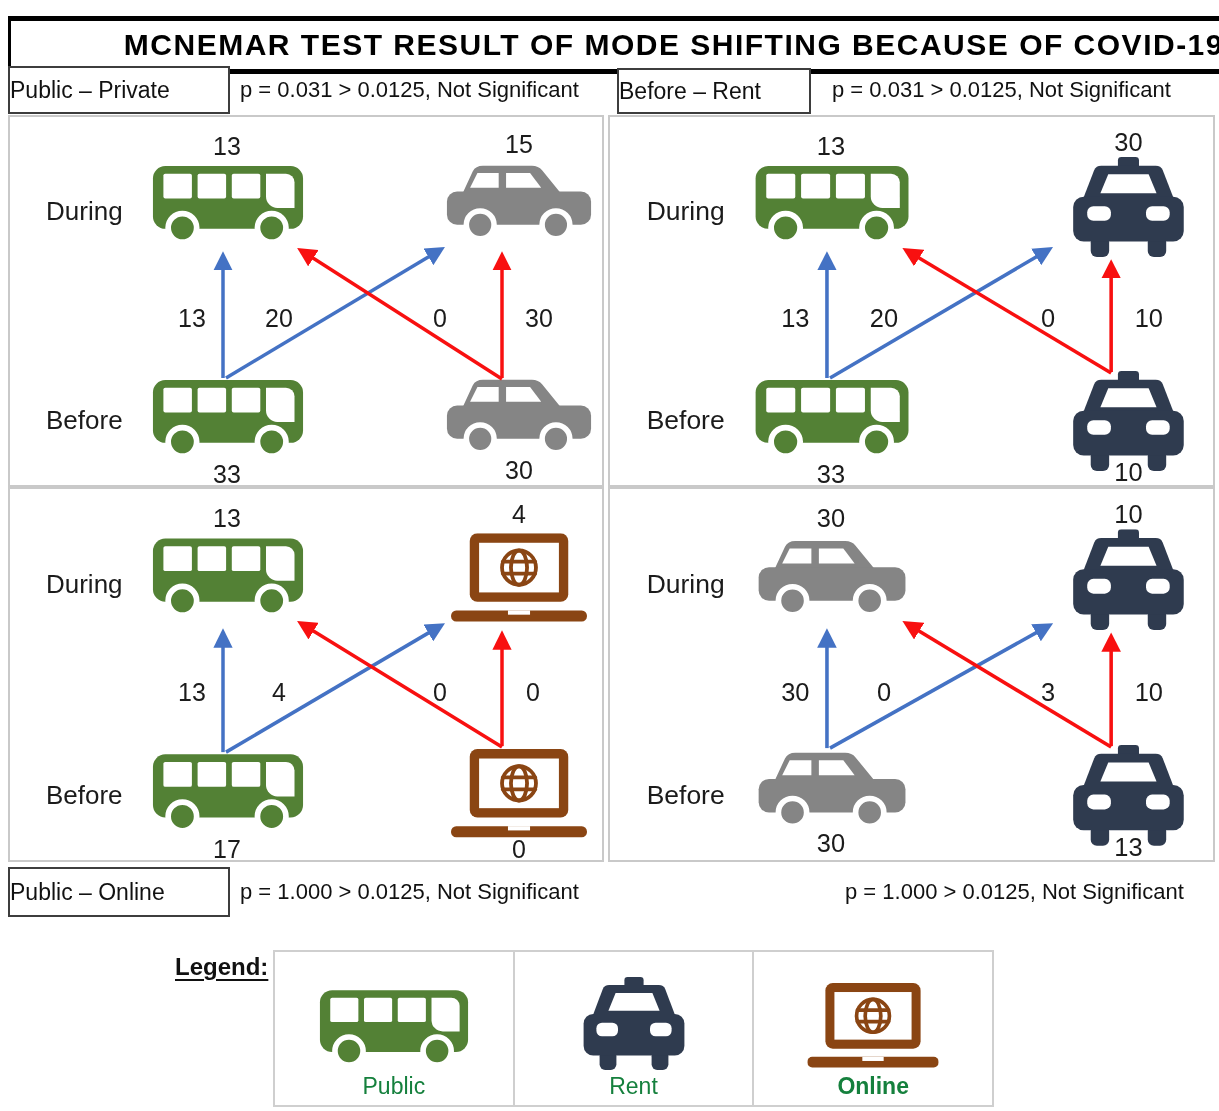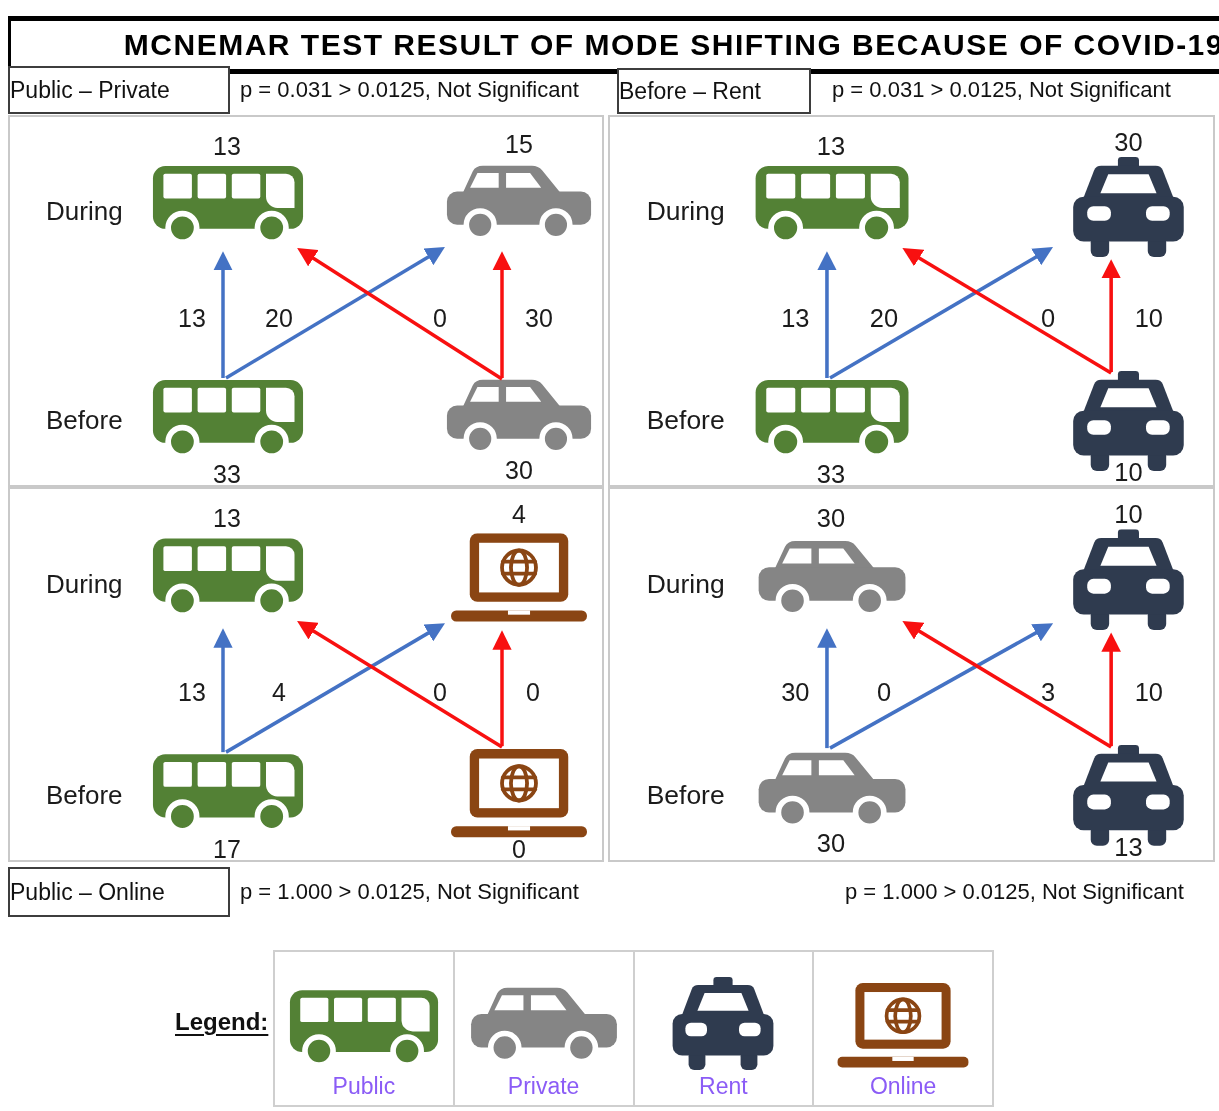--- a/index.html
+++ b/index.html
@@ -26,29 +26,29 @@
 
   .rowlab{font-size:26px;fill:#1b1b1b;}
   .num{font-size:25px;fill:#1b1b1b;text-anchor:middle;}
   .blue-arrow{stroke:var(--shift-blue);stroke-width:3.5;fill:none;}
   .red-arrow{stroke:var(--shift-red);stroke-width:3.5;fill:none;}
 
   .f-pub{fill:var(--public-green);} .f-priv{fill:var(--private-gray);}
   .f-rent{fill:var(--rent-navy);}   .f-onl{fill:var(--online-brown);}
   .s-onl{stroke:var(--online-brown);}
 
-  .legend-label{position:absolute;left:175px;top:1008px;font-size:24px;font-weight:bold;color:#111;
+  .legend-label{position:absolute;left:175px;top:953px;font-size:24px;font-weight:bold;color:#111;
     text-decoration:underline;text-underline-offset:4px;}
   .legend-box{position:absolute;left:273px;top:950px;width:717px;height:153px;
     border:2px solid #cfcfcf;display:flex;background:#fff;}
   .legend-cell{flex:1;display:flex;flex-direction:column;align-items:center;
     justify-content:flex-end;padding:6px 0 6px;border-right:2px solid #cfcfcf;}
-  .legend-cell:last-child{border-right:none;}
+  .legend-cell:last-child{border-right:none;font-weight:bold;}
   .legend-cell svg{margin:auto 0 4px;}
-  .legend-name{font-size:23px;color:#8b5cf6;line-height:1.1;}
+  .legend-name{font-size:23px;color:#15803d;line-height:1.1;}
 </style>
 </head>
 <body>
 
 <div id="page">
 
   <svg width="0" height="0" style="position:absolute" aria-hidden="true">
     <defs>
       <marker id="ah-blue" viewBox="0 0 10 10" refX="7" refY="5" markerWidth="5.5" markerHeight="5.5" orient="auto-start-reverse">
         <path d="M0 0 L10 5 L0 10 z" style="fill:var(--shift-blue)"></path>
@@ -215,26 +215,20 @@
 
   <div class="legend-label">Legend:</div>
   <div class="legend-box">
     <div class="legend-cell">
       <svg width="150" height="81" viewBox="0 0 160 86">
           <use href="#sym-bus"></use>
         </svg>
       <div class="legend-name">Public</div>
     </div>
     <div class="legend-cell">
-      <svg width="150" height="86" viewBox="0 0 160 92">
-          <use href="#sym-car"></use>
-        </svg>
-      <div class="legend-name">Private</div>
-    </div>
-    <div class="legend-cell">
       <svg width="104" height="93" viewBox="0 0 130 116">
           <use href="#sym-taxi"></use>
         </svg>
       <div class="legend-name">Rent</div>
     </div>
     <div class="legend-cell">
       <svg width="132" height="87" viewBox="0 0 160 106">
           <use href="#sym-laptop"></use>
         </svg>
       <div class="legend-name">Online</div>

